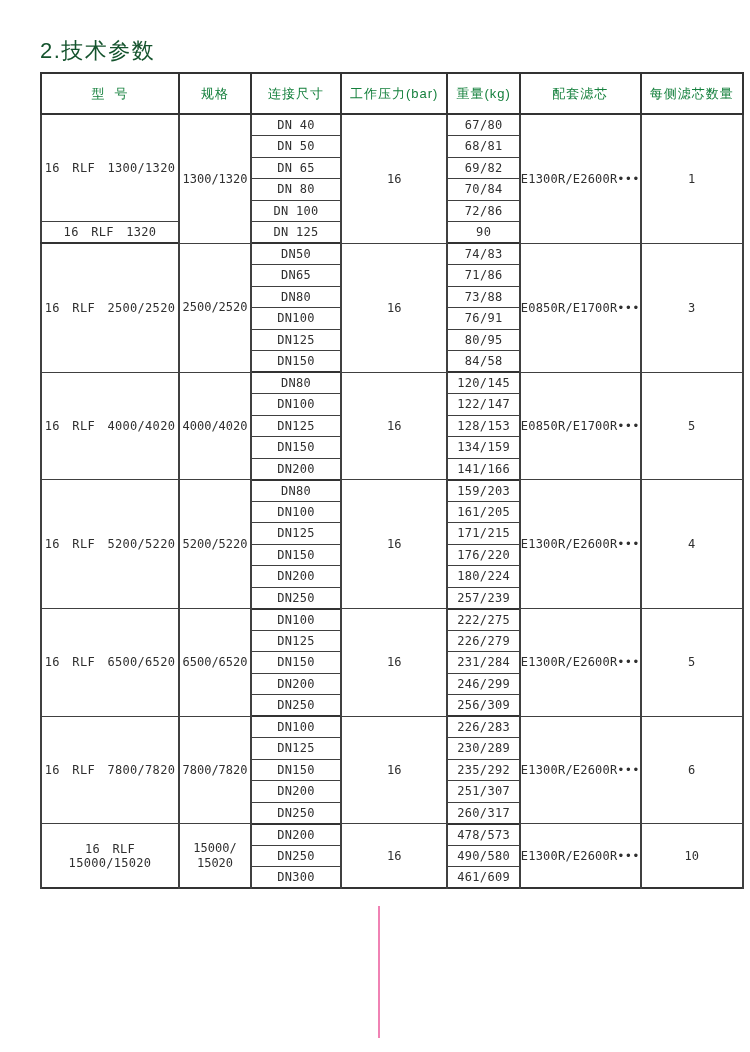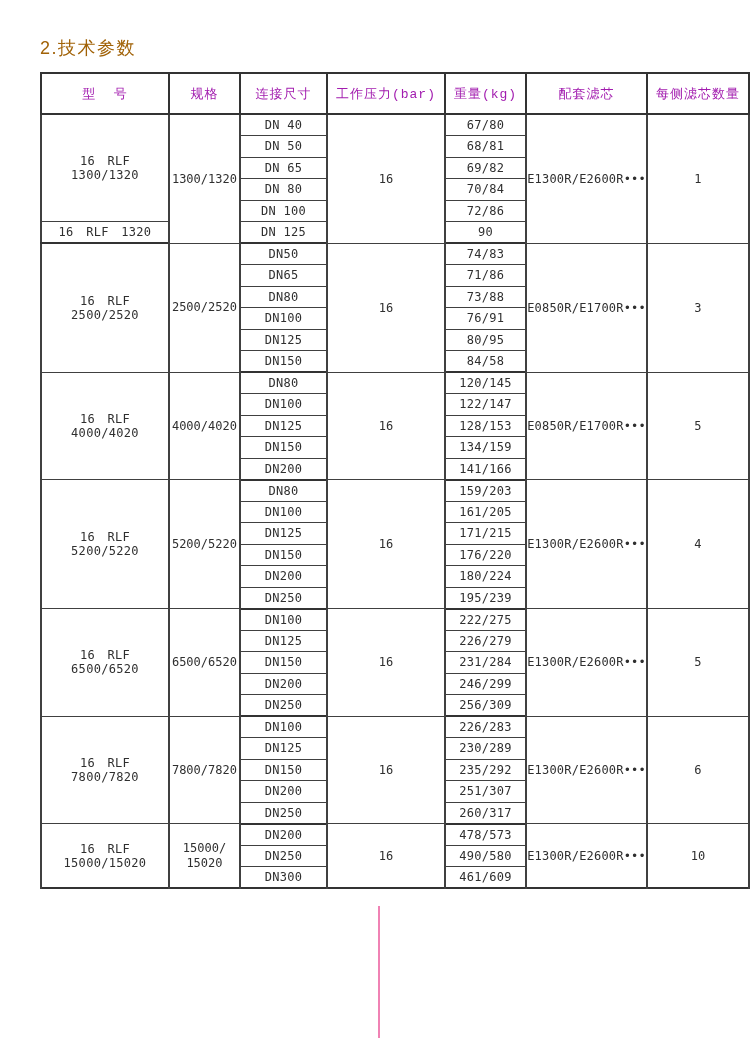--- a/index.html
+++ b/index.html
@@ -14,40 +14,40 @@
     font-family: "DejaVu Sans Mono", "Liberation Mono", monospace;
     color: #2f2f2f;
     overflow: hidden;
   }
   .title {
     position: absolute;
     left: 40px;
     top: 36px;
     margin: 0;
     font-family: "Liberation Sans", sans-serif;
-    font-size: 18px;
+    font-size: 22px;
     font-weight: 500;
     letter-spacing: 1.5px;
-    color: #a16207;
+    color: #14532d;
   }
   table.spec {
     position: absolute;
     left: 40px;
     top: 72px;
     border-collapse: collapse;
     table-layout: fixed;
     border: 2px solid #333333;
   }
   table.spec th {
     border: 2px solid #333333;
-    font-family: Liberation Mono, monospace;
+    font-family: Liberation Sans, sans-serif;
     font-weight: normal;
     font-size: 13px;
     letter-spacing: 1px;
-    color: #a21caf;
+    color: #15803d;
     text-align: center;
     padding: 8px;
     white-space: pre;
   }
   table.spec thead tr { height: 41px; }
   table.spec tbody tr { height: 21.5px; }
   table.spec td {
     border: 1px solid #404040;
     border-left-width: 2px;
     border-right-width: 2px;
@@ -214,21 +214,21 @@
       <tr>
         <td class="dn">DN150</td>
         <td class="weight">176/220</td>
       </tr>
       <tr>
         <td class="dn">DN200</td>
         <td class="weight">180/224</td>
       </tr>
       <tr class="block-end">
         <td class="dn">DN250</td>
-        <td class="weight">195/239</td>
+        <td class="weight">257/239</td>
       </tr>
       <tr>
         <td class="model" rowspan="5">16 RLF 6500/6520</td>
         <td class="spec-cell" rowspan="5">6500/6520</td>
         <td class="dn">DN100</td>
         <td class="pressure" rowspan="5">16</td>
         <td class="weight">222/275</td>
         <td class="filter" rowspan="5">E1300R/E2600R•••</td>
         <td class="qty" rowspan="5">5</td>
       </tr>

